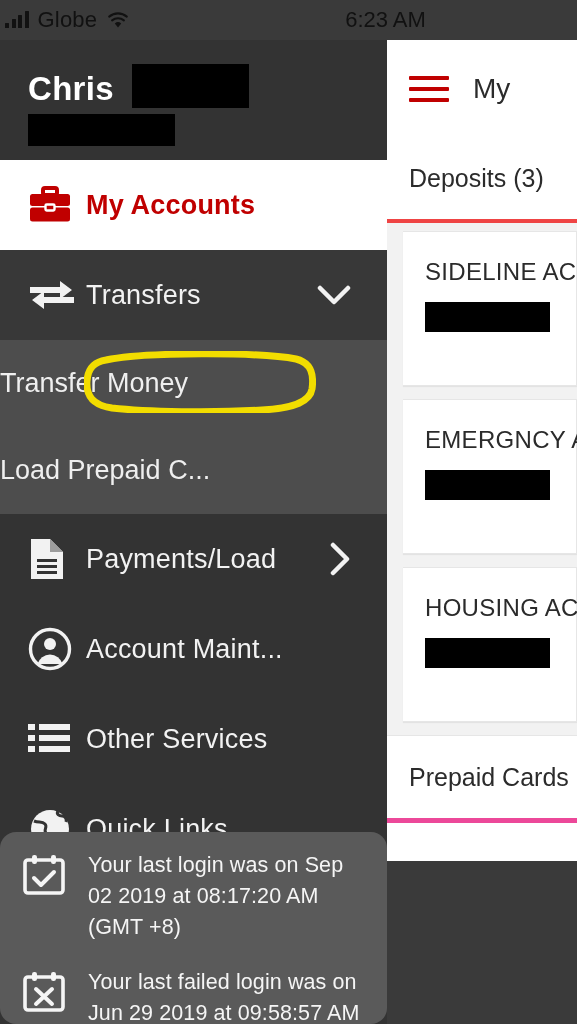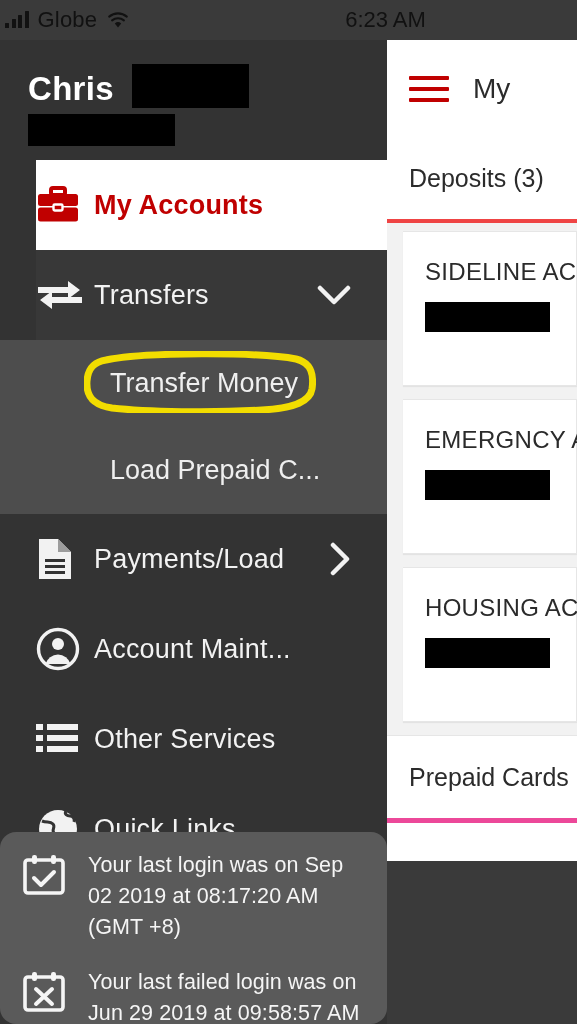--- a/index.html
+++ b/index.html
@@ -59,44 +59,43 @@
   .user-line1 { display: flex; align-items: flex-end; gap: 16px; height: 46px; }
   .user-name {
     font-size: 33px; color: #fff; font-weight: 700; letter-spacing: .3px;
   }
   .redact { background: #000; display: inline-block; }
   .redact-a { width: 117px; height: 44px; margin-left: 2px; }
   .redact-b { width: 147px; height: 32px; margin: 6px 0 0 0px; }
 
   .nav-item {
     display: flex; align-items: center;
-    height: 90px; 
+    height: 90px; padding-left: 28px;
     color: #f2f2f2;
     position: relative;
-    margin-left: 36px;
   }
   .nav-item .ico {
     width: 58px; min-width: 58px; display: flex;
     align-items: center; justify-content: flex-start;
   }
   .nav-label { font-size: 27px; letter-spacing: .2px; white-space: nowrap; }
   .nav-item.active {
     background: #ffffff;
     height: 90px;
   }
   .nav-item.active .nav-label { color: #C00000; font-weight: 700; }
   .nav-item .chev {
     position: absolute; right: 36px; top: 50%; transform: translateY(-50%);
     color: #f2f2f2;
   }
   .row-transfers { background: #383838; }
   .submenu { background: #4d4d4d; }
   .sub-item {
     height: 87px; display: flex; align-items: center;
-    justify-content: flex-start; padding-left: 110px;
+    justify-content: flex-start; 
     font-size: 27px; color: #efefef;
     position: relative;
   }
 
   
   .highlight {
     position: absolute;
     left: 84px; top: 11px;
     width: 232px; height: 62px;
     pointer-events: none;

